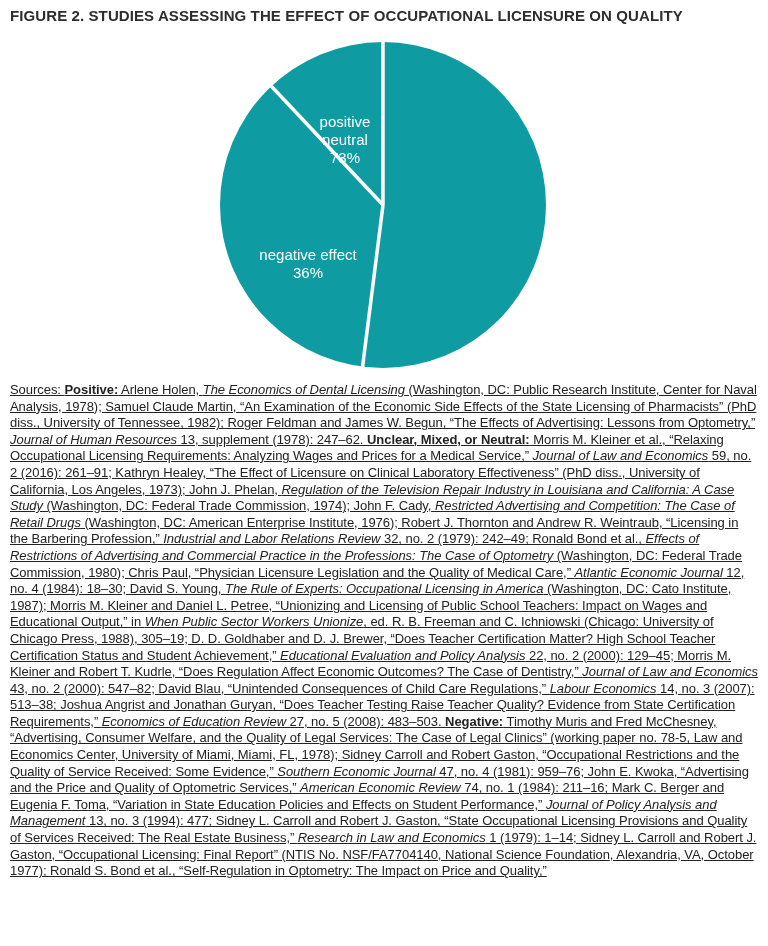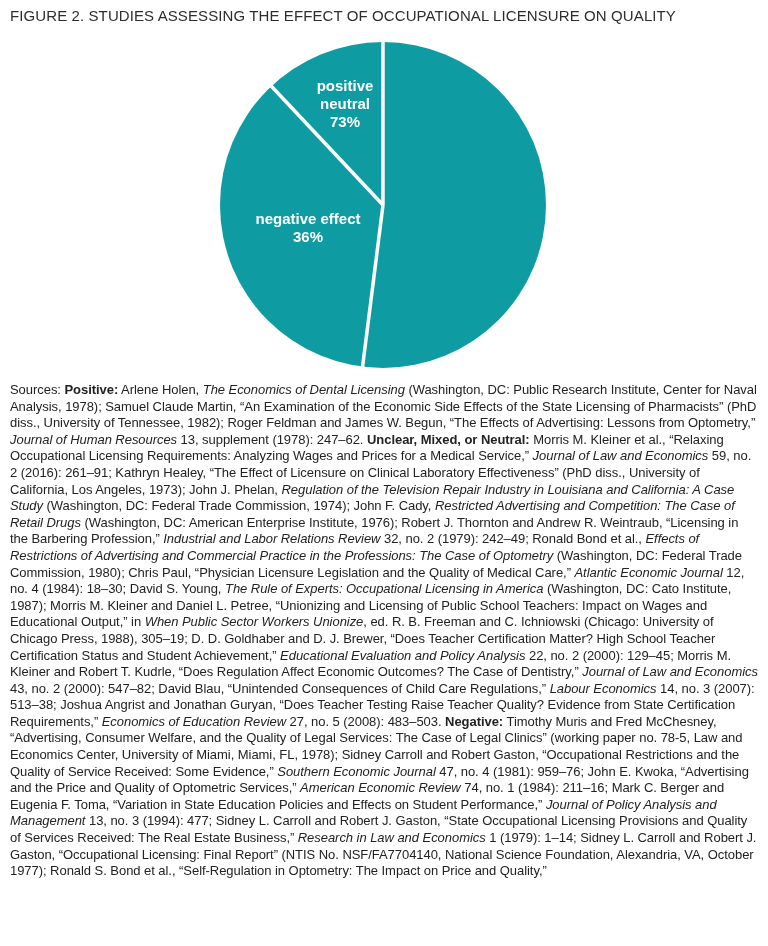--- a/index.html
+++ b/index.html
@@ -9,53 +9,55 @@
     font-family: "Liberation Sans", sans-serif;
     position: relative;
     overflow: hidden;
     color: #262626;
   }
   .figure-title {
     position: absolute;
     left: 10px; top: 7px;
     width: 750px;
     font-size: 15px;
-    font-weight: normal;
+    font-weight: bold;
     letter-spacing: 0.1px;
     color: #2d2d2d;
   }
   .pie-area {
     position: absolute;
     left: 0; top: 40px;
     width: 768px; height: 332px;
   }
   .pie-area svg { display: block; width: 768px; height: 332px; }
   .pie-label {
     position: absolute;
     transform: translate(-50%, -50%);
     text-align: center;
     color: #ffffff;
-    font-weight: bold;
+    font-weight: normal;
     font-size: 15px;
     line-height: 18px;
     white-space: nowrap;
+    margin-top: 36px;
   }
   .pie-label span { display: block; }
   .lbl-positive { left: 345px; top: 64px; }
   .lbl-negative { left: 308px; top: 188px; }
   .lbl-unclear  { left: 468px; top: 167px; }
   .sources {
     position: absolute;
     left: 10px; top: 382px;
     width: 748px;
     font-size: 13px;
     line-height: 16.6px;
     letter-spacing: -0.05px;
     color: #222222;
     text-align: left;
+    text-decoration: underline;
   }
 </style>
 </head>
 <body>
 
 <div class="figure-title">FIGURE 2. STUDIES ASSESSING THE EFFECT OF OCCUPATIONAL LICENSURE ON QUALITY</div>
 
 <div class="pie-area">
   <svg id="pie-svg" viewBox="0 0 768 332">
       <circle cx="383" cy="165" r="163" fill="#0e9ca2"></circle>

